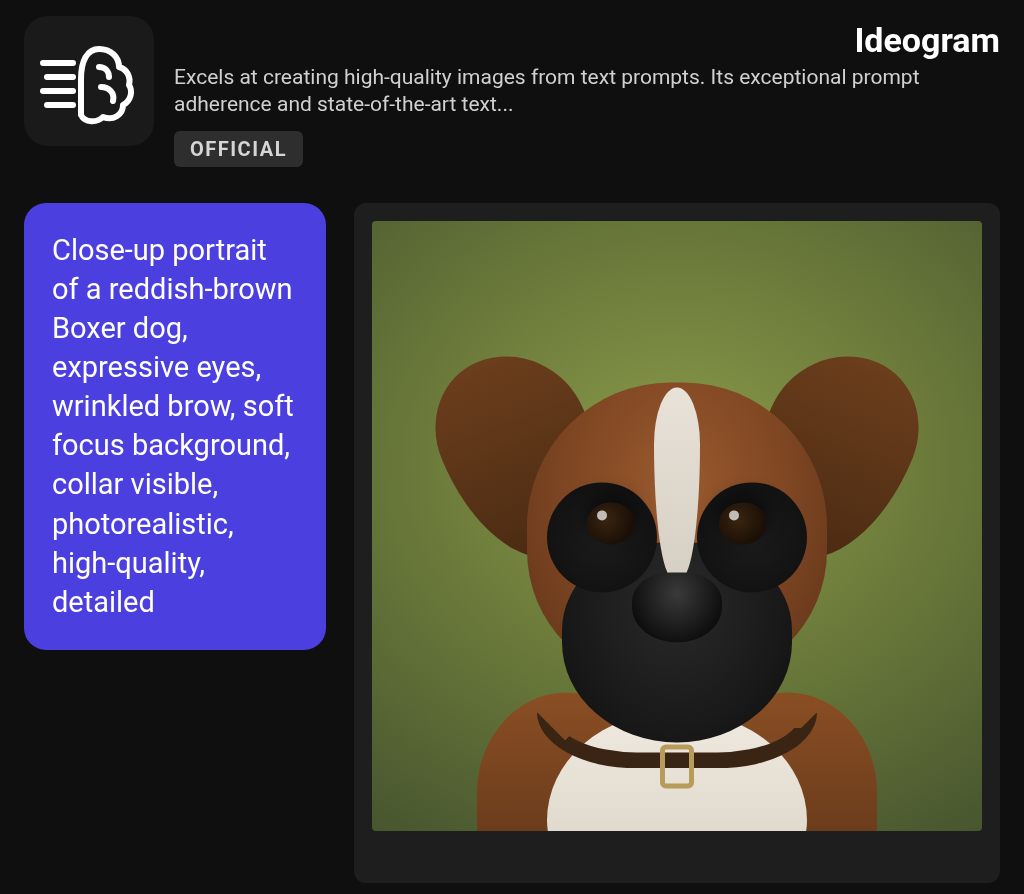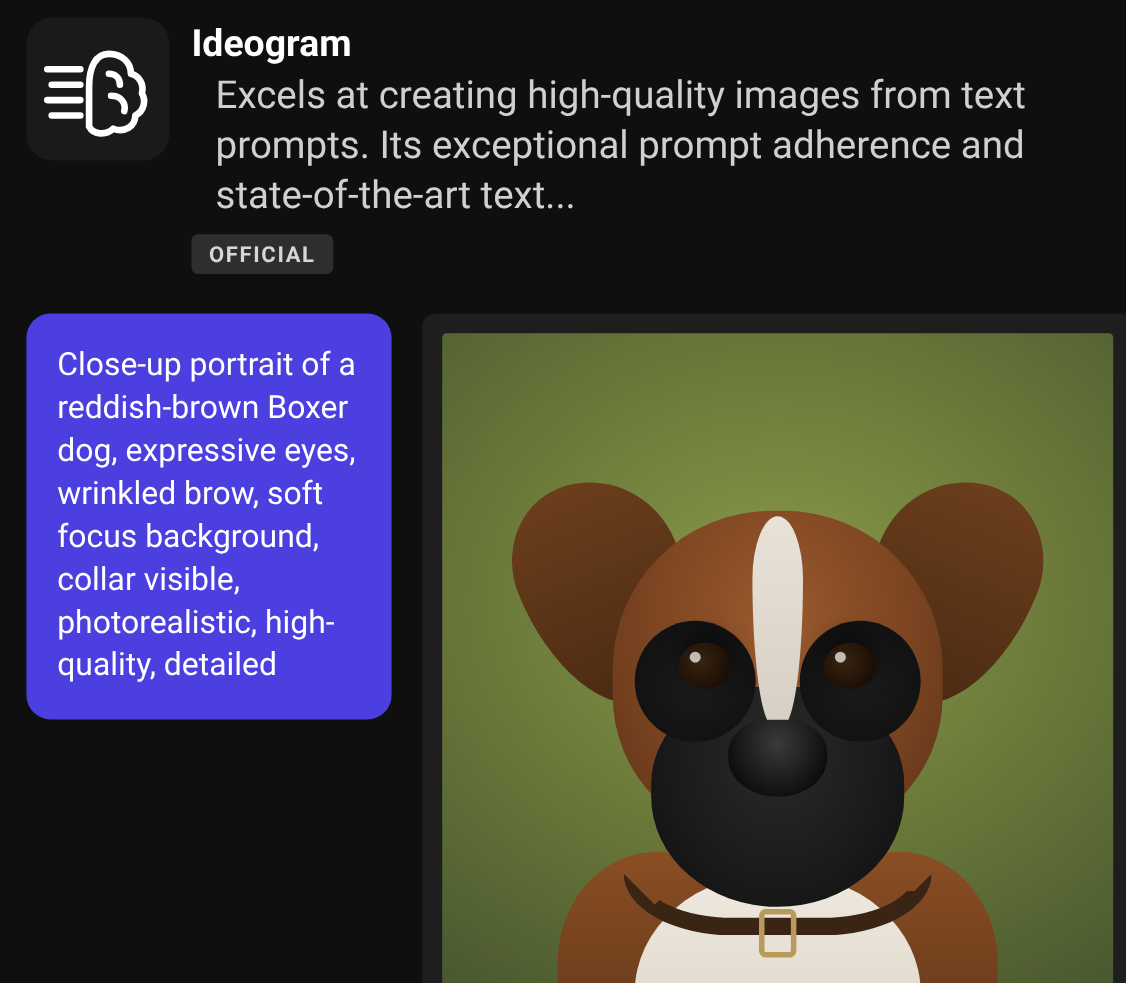--- a/index.html
+++ b/index.html
@@ -27,27 +27,27 @@
     justify-content: center;
     flex-shrink: 0;
   }
   .logo-box svg { width: 100px; height: 100px; }
   .header-text { flex: 1; padding-top: 4px; }
   .title {
     font-size: 34px;
     font-weight: 700;
     color: #ffffff;
     margin-bottom: 4px;
+    text-align: right;
   }
   .description {
-    font-size: 35px;
+    font-size: 21px;
     line-height: 1.3;
     color: #d0d0d0;
     margin-bottom: 12px;
-    margin-left: 22px;
   }
   .badges { display: flex; }
   .badge {
     background: #2e2e2e;
     color: #d6d6d6;
     font-size: 20px;
     font-weight: 700;
     letter-spacing: 1.5px;
     padding: 6px 16px;
     border-radius: 6px;
@@ -56,21 +56,21 @@
     display: flex;
     padding: 20px 24px 0 24px;
     gap: 28px;
     align-items: flex-start;
   }
   .prompt-card {
     background: #4c3fe0;
     color: #ffffff;
     border-radius: 22px;
     padding: 28px 28px;
-    width: 332px;
+    width: 302px;
     font-size: 29px;
     line-height: 1.35;
     font-weight: 400;
     flex-shrink: 0;
   }
   .image-panel {
     flex: 1;
     background: #1e1e1e;
     border-radius: 12px;
     padding: 18px;

